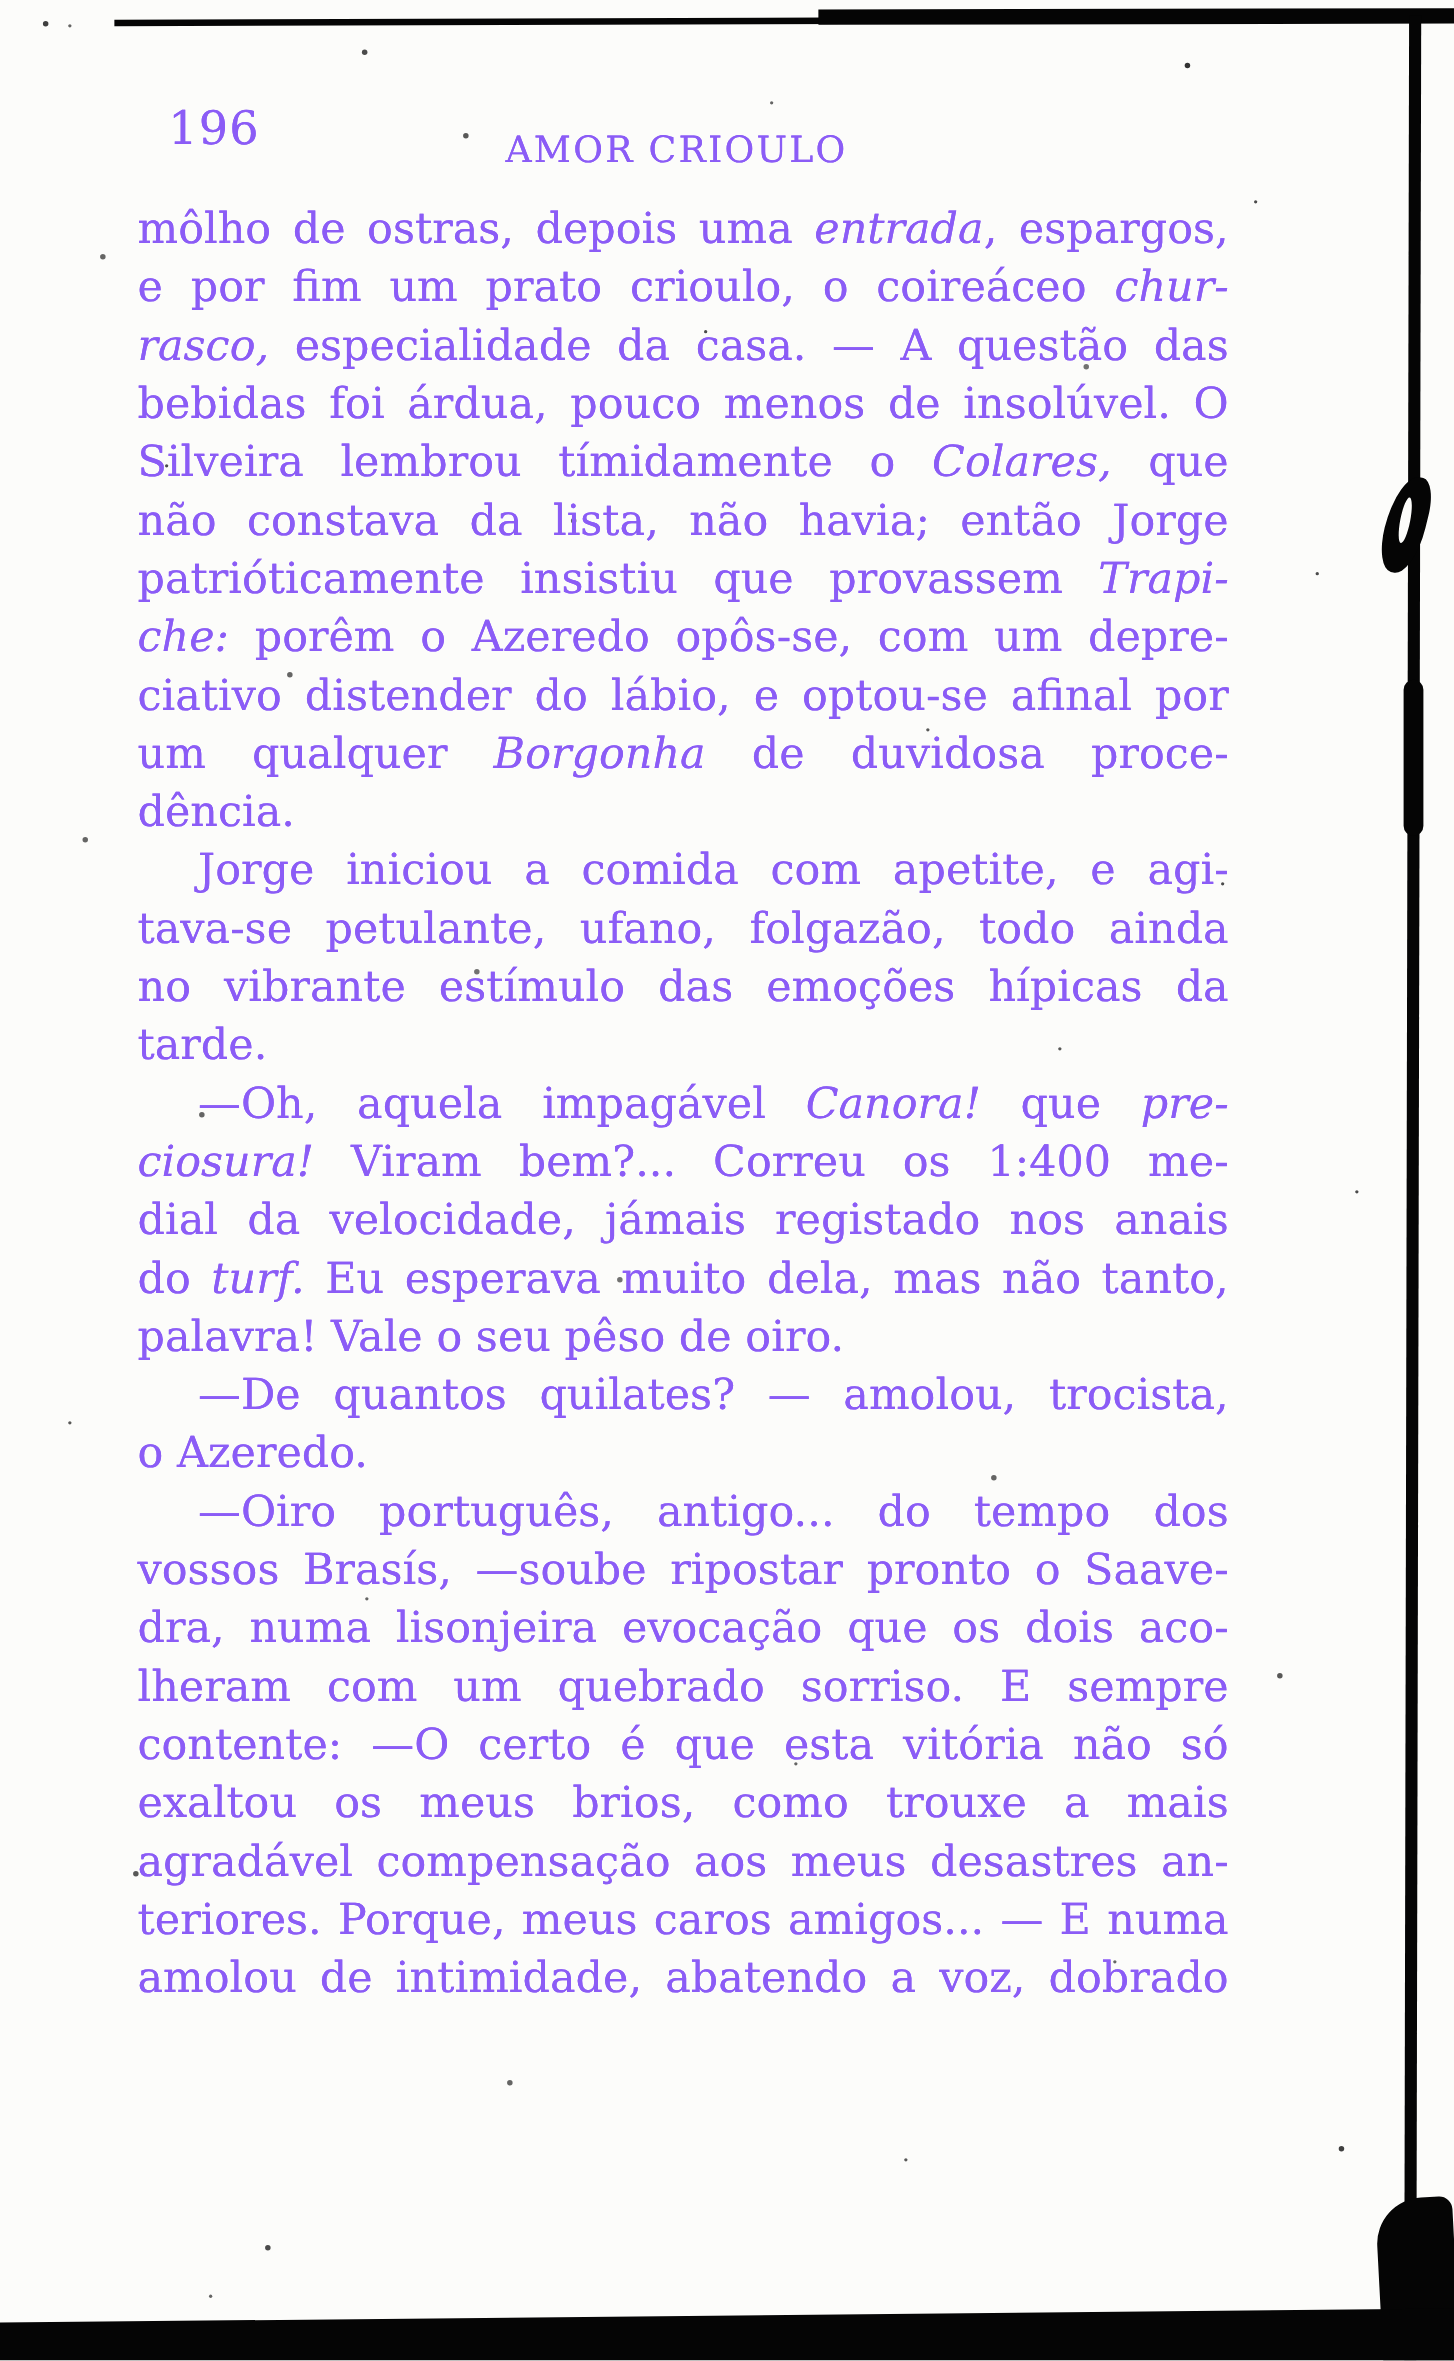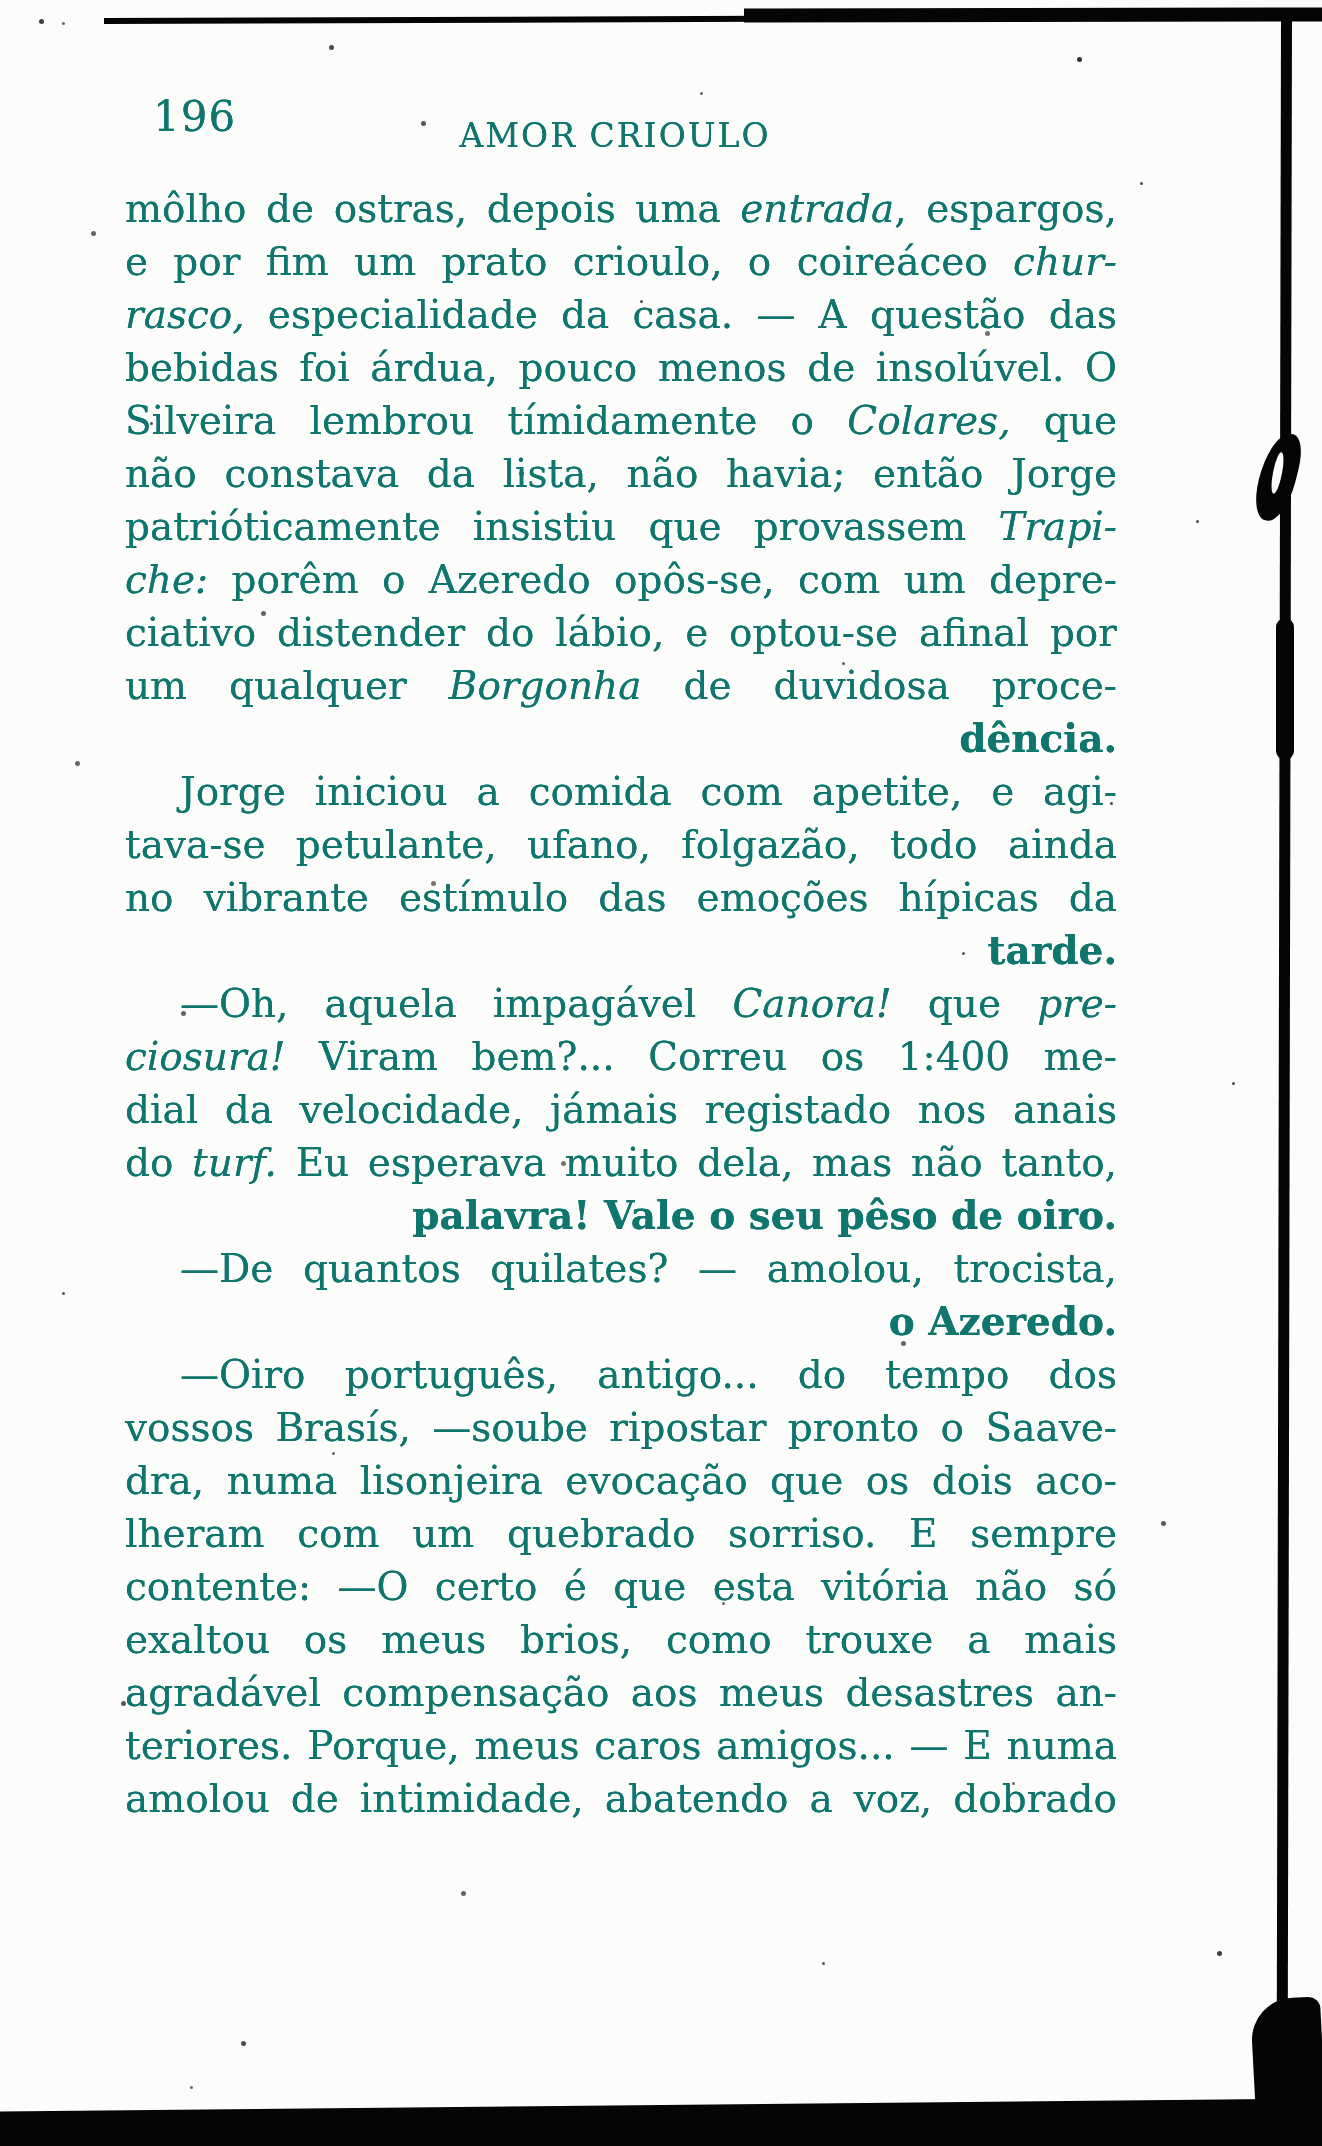--- a/index.html
+++ b/index.html
@@ -2,21 +2,21 @@
 <html><head>
 <meta charset="utf-8">
 <style>
   html,body{margin:0;padding:0;background:#ffffff;}
   .page{
     position:relative;
     width:1322px;height:2146px;
     background:#fcfcfa;
     overflow:hidden;
     font-family:"DejaVu Serif","Liberation Serif",serif;
-    color:#0f766e;
+    color:#8b5cf6;
   }
   
   .edge-top{position:absolute;left:104px;right:0;top:16px;height:6px;background:#050505;transform:rotate(-0.18deg);}
   .edge-top-thick{position:absolute;left:744px;right:0;top:8px;height:14px;background:#050505;transform:rotate(-0.12deg);}
   .edge-right{position:absolute;left:1281px;top:14px;width:11px;height:2132px;background:#050505;transform:rotate(0.12deg);transform-origin:top center;}
   .blob-leaf{position:absolute;left:1260px;top:432px;width:36px;height:90px;background:#050505;border-radius:62% 38% 55% 45%;transform:rotate(14deg);}
   .blob-leaf-slit{position:absolute;left:1273px;top:452px;width:9px;height:42px;background:#fcfcfa;border-radius:50%;transform:rotate(11deg);}
   .blob-mid{position:absolute;left:1276px;top:618px;width:18px;height:142px;background:#050505;border-radius:10px;}
   .blob-bottom{position:absolute;left:1254px;top:1998px;width:70px;height:160px;background:#050505;border-radius:42px 12px 0 0;transform:rotate(-3deg);}
   .edge-bottom{position:absolute;left:-8px;top:2105px;width:1340px;height:62px;background:#050505;transform:rotate(-0.56deg);}
@@ -44,21 +44,21 @@
   .header{position:absolute;left:113px;top:94px;width:1004px;height:56px;}
   .page-number{position:absolute;left:40px;top:0;font-size:42px;line-height:46px;letter-spacing:1px;text-shadow:0 0 .6px currentColor;}
   .running-title{position:absolute;left:0;width:100%;top:24px;text-align:center;font-size:33px;line-height:36px;letter-spacing:2px;text-shadow:0 0 .5px currentColor;}
   
   .text-block{
     position:absolute;left:113px;top:182px;width:1004px;
     font-size:39px;line-height:53px;
     text-shadow:0 0 .5px currentColor;
   }
   .line{text-align:justify;text-align-last:justify;margin-left:12px;}
-  .line.last{text-align:right;text-align-last:auto;font-weight:bold;}
+  .line.last{text-align:left;text-align-last:auto;}
   .line.indent{text-indent:55px;}
   .it{font-style:italic;}
 </style>
 </head>
 <body>
 
 <div class="page">
 
   <div class="edge-top"></div>
   <div class="edge-top-thick"></div>

